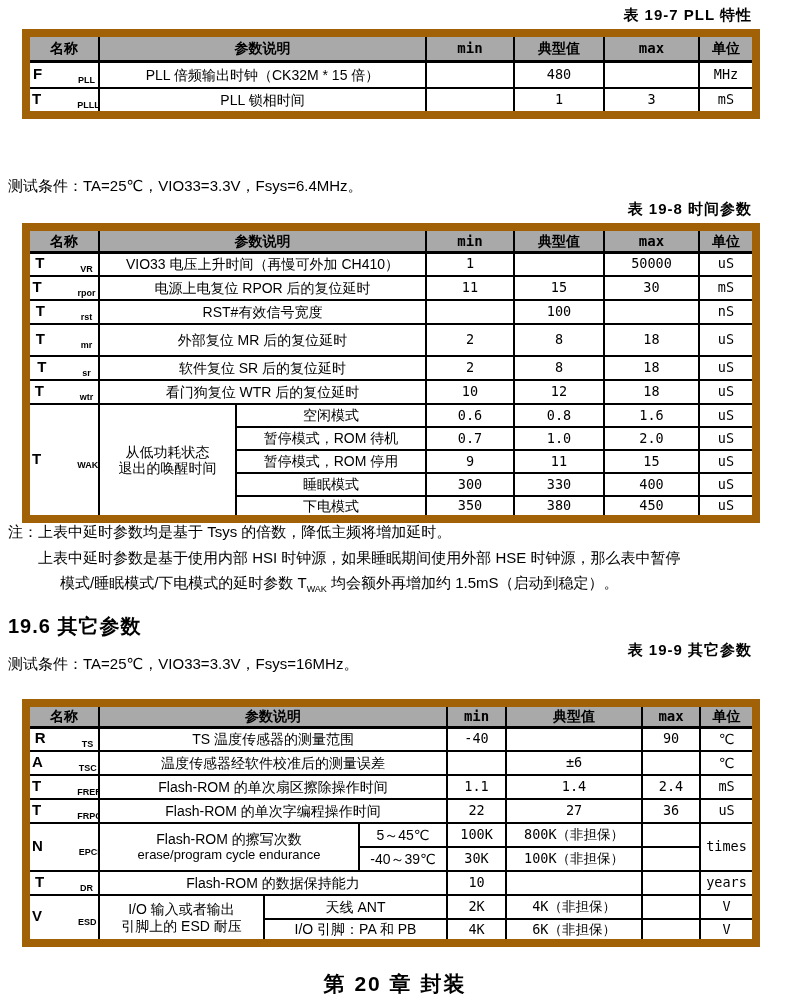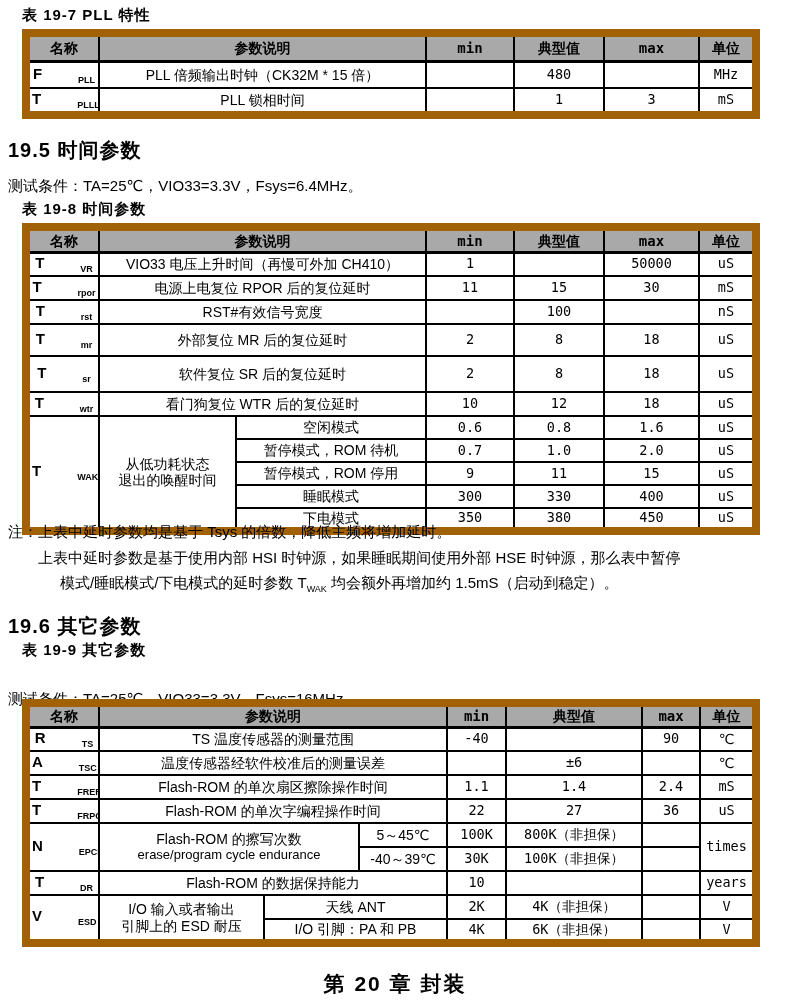--- a/index.html
+++ b/index.html
@@ -1,21 +1,21 @@
 <!DOCTYPE html>
 <html><head>
 <meta charset="utf-8">
 <style>
   html,body{margin:0;padding:0;background:#fff;}
   .page{
     position:relative;width:790px;height:1006px;background:#ffffff;
     font-family:"Liberation Sans","DejaVu Sans",sans-serif;color:#000;overflow:hidden;
   }
   .caption{
-    position:absolute;left:22px;width:730px;text-align:left;
+    position:absolute;left:22px;width:730px;text-align:right;
     font-size:15px;font-weight:700;letter-spacing:1px;
   }
   .tablewrap{position:absolute;left:22px;width:730px;}
   table{border-collapse:collapse;table-layout:fixed;width:730px;border:8px solid #a16207;}
   td,th{
     border:2px solid #000;padding:0 2px;text-align:center;vertical-align:middle;
     font-size:14px;line-height:1.15;overflow:hidden;
   }
   th{background:#a9a9a9;font-weight:700;border-bottom:3px solid #000;}
   th.lat{font-family:"DejaVu Sans Mono","Liberation Mono",monospace;font-weight:700;font-size:14px;}
@@ -69,21 +69,20 @@
         <td>PLL 锁相时间</td>
         <td class="val"></td>
         <td class="val">1</td>
         <td class="val">3</td>
         <td class="lat">mS</td>
       </tr>
       </tbody>
     </table>
   </div>
 
-  <div class="h2" style="top:137px">19.5 时间参数</div>
   <div class="cond" style="top:177px">测试条件：TA=25℃，VIO33=3.3V，Fsys=6.4MHz。</div>
   <div class="caption" style="top:200px">表 19-8 时间参数</div>
 
   <div class="tablewrap" style="top:223px">
     <table>
       <colgroup>
         <col style="width:73px">
           <col style="width:137px">
           <col style="width:190px">
         <col style="width:88px">
@@ -125,21 +124,21 @@
         <td class="lat">nS</td>
       </tr>
       <tr style="height:32px">
         <td class="name"><span>T</span><sub>mr</sub></td>
         <td colspan="2">外部复位 MR 后的复位延时</td>
         <td class="val">2</td>
         <td class="val">8</td>
         <td class="val">18</td>
         <td class="lat">uS</td>
       </tr>
-      <tr style="height:36px">
+      <tr style="height:24px">
         <td class="name"><span>T</span><sub>sr</sub></td>
         <td colspan="2">软件复位 SR 后的复位延时</td>
         <td class="val">2</td>
         <td class="val">8</td>
         <td class="val">18</td>
         <td class="lat">uS</td>
       </tr>
       <tr style="height:24px">
         <td class="name"><span>T</span><sub>wtr</sub></td>
         <td colspan="2">看门狗复位 WTR 后的复位延时</td>
@@ -187,21 +186,21 @@
       </tr>
       </tbody>
     </table>
   </div>
 
   <div class="note-line" style="top:523px;left:8px">注：上表中延时参数均是基于 Tsys 的倍数，降低主频将增加延时。</div>
   <div class="note-line" style="top:549px;left:38px">上表中延时参数是基于使用内部 HSI 时钟源，如果睡眠期间使用外部 HSE 时钟源，那么表中暂停</div>
   <div class="note-line" style="top:574px;left:60px"><span>模式/睡眠模式/下电模式的延时参数 T</span><sub>WAK</sub><span> 均会额外再增加约 1.5mS（启动到稳定）。</span></div>
 
   <div class="h2" style="top:613px">19.6 其它参数</div>
-  <div class="cond" style="top:690px">测试条件：TA=25℃，VIO33=3.3V，Fsys=16MHz。</div>
+  <div class="cond" style="top:655px">测试条件：TA=25℃，VIO33=3.3V，Fsys=16MHz。</div>
   <div class="caption" style="top:641px">表 19-9 其它参数</div>
 
   <div class="tablewrap" style="top:699px">
     <table>
       <colgroup>
         <col style="width:73px">
           <col style="width:165px">
           <col style="width:95px">
           <col style="width:88px">
         <col style="width:59px">

